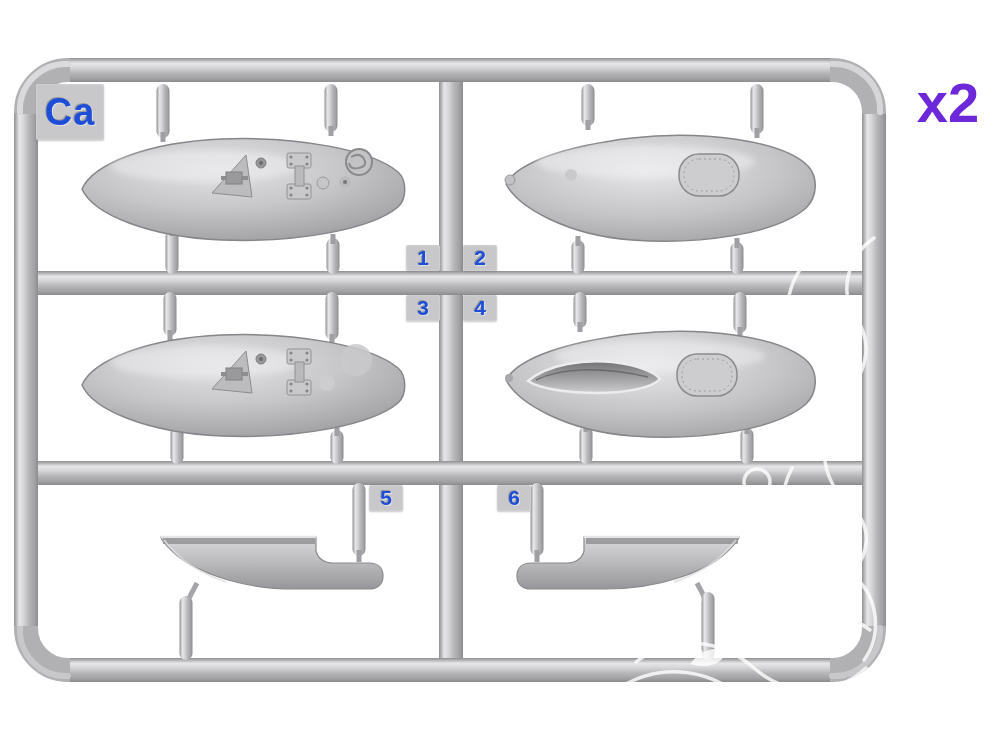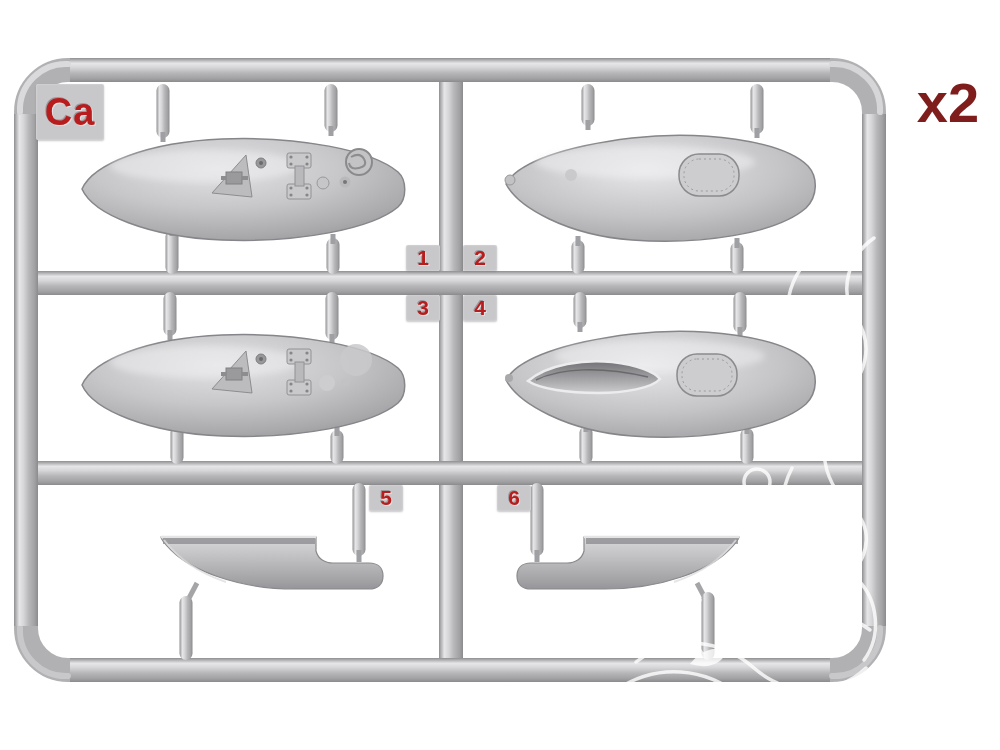--- a/index.html
+++ b/index.html
@@ -3,30 +3,30 @@
 <meta charset="utf-8">
 <style>
   html,body{margin:0;padding:0;background:#ffffff;}
   .stage{
     position:relative;width:1000px;height:750px;overflow:hidden;
     background:#ffffff;font-family:"Liberation Sans",sans-serif;
   }
   .stage svg{position:absolute;left:0;top:0;}
   .tab{
     position:absolute;display:flex;align-items:center;justify-content:center;
-    background:#c8c8ca;color:#b91c1c;font-weight:bold;
+    background:#c8c8ca;color:#1d4ed8;font-weight:bold;
     text-shadow:1px 1px 0 #e2e2e4,-1px -1px 0 #999a9d;
     box-shadow:0 1px 2px rgba(130,130,134,.45), inset 0 0 2px rgba(255,255,255,.5);
     border-radius:2px;
   }
   .ca-tab{left:36px;top:84px;width:68px;height:56px;font-size:38px;letter-spacing:1px;}
   .num{width:34px;height:26px;font-size:21px;}
   .qty{
     position:absolute;left:898px;top:68px;width:100px;height:70px;
-    color:#7f1d1d;font-size:56px;font-weight:700;line-height:70px;text-align:center;
+    color:#6d28d9;font-size:56px;font-weight:700;line-height:70px;text-align:center;
   }
   .wm-text{
     position:absolute;left:288px;top:672px;
     color:#ffffff;opacity:.88;font-size:48px;font-weight:800;letter-spacing:7px;
     white-space:nowrap;
   }
 </style>
 </head>
 <body>
 

